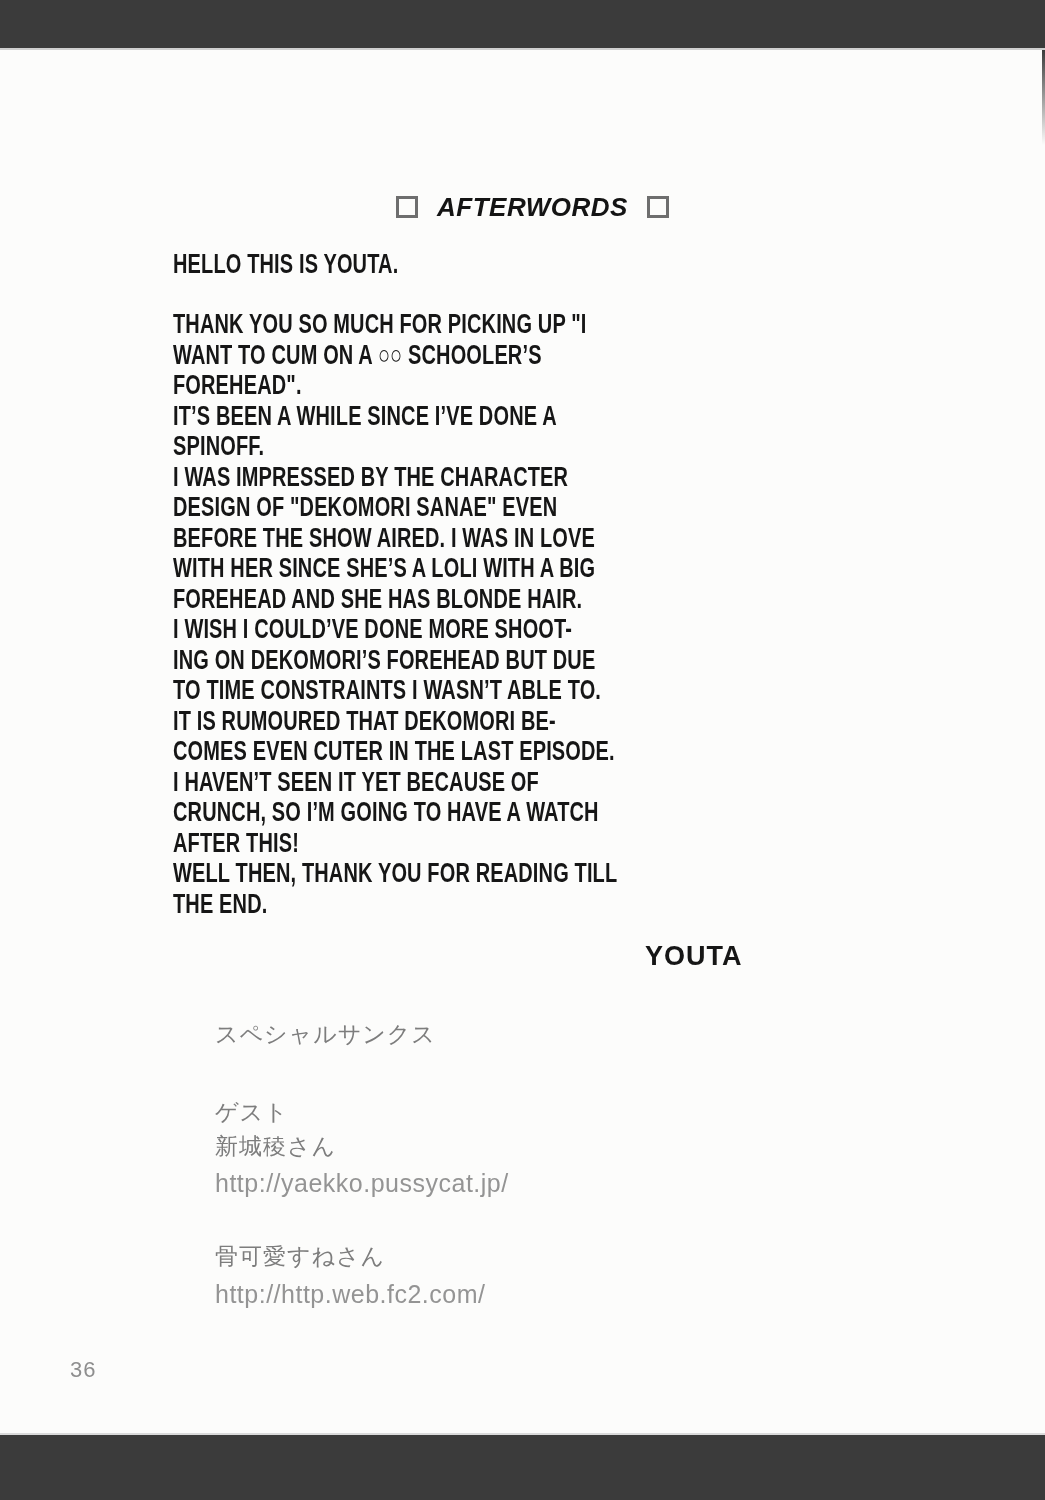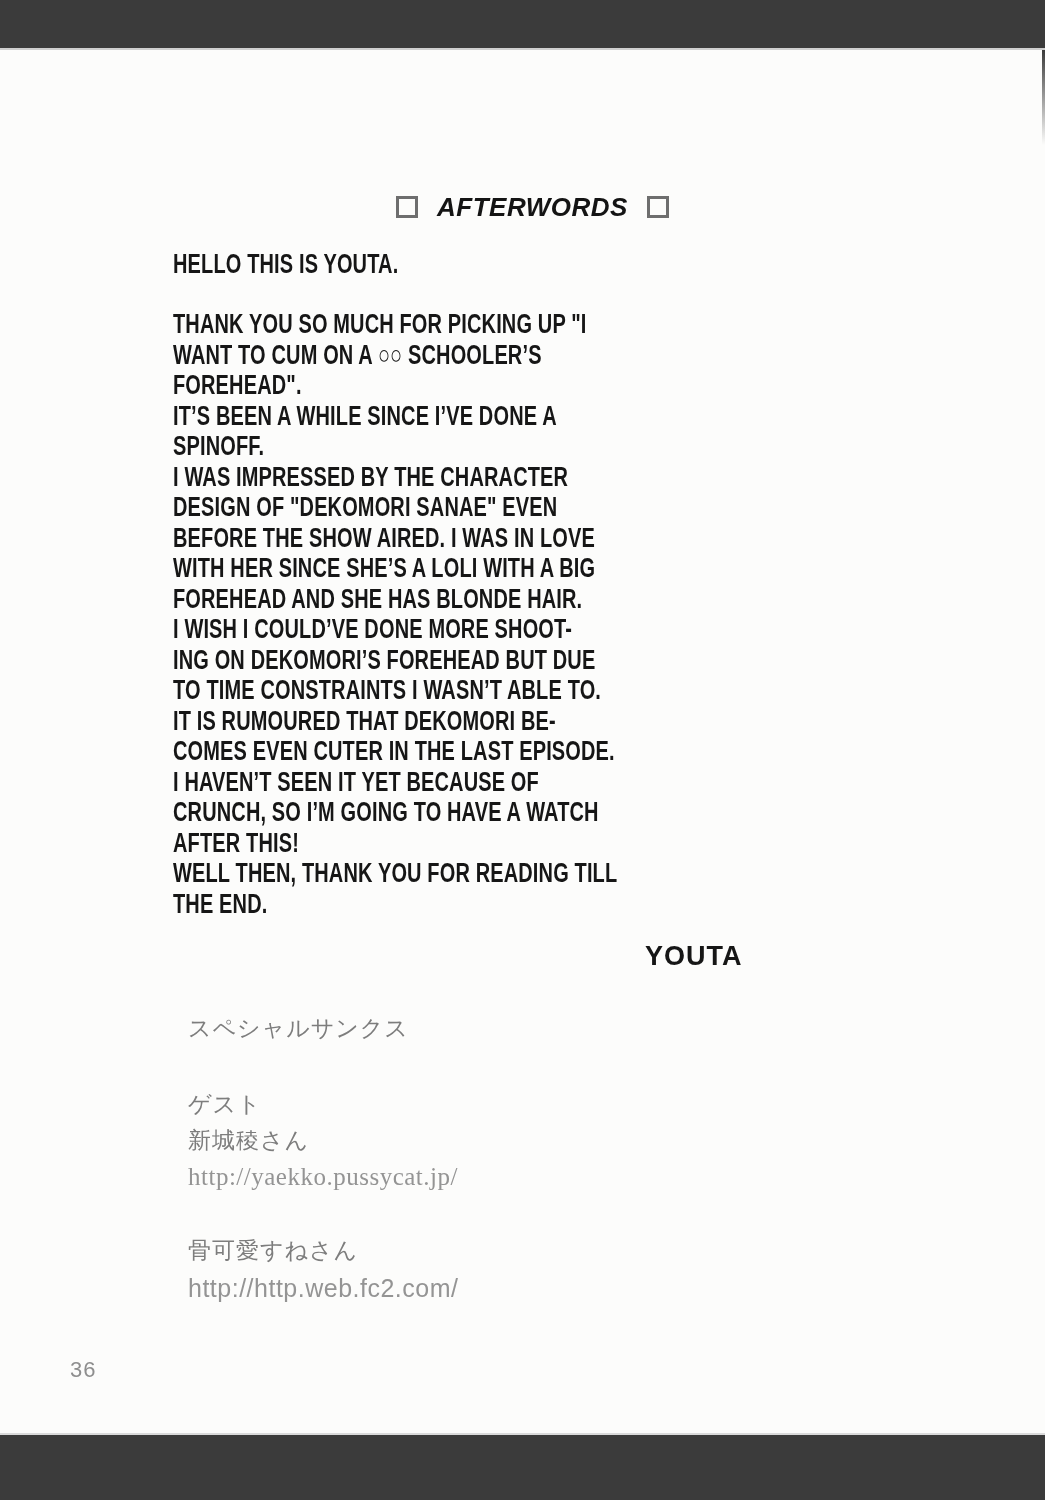--- a/index.html
+++ b/index.html
@@ -82,36 +82,37 @@
     color: #161616;
     font-weight: bold;
     font-size: 27px;
     line-height: 30px;
     letter-spacing: 1px;
     white-space: nowrap;
     text-align: center;
   }
   .jp {
     position: absolute;
-    left: 188px;
+    left: 215px;
     font-size: 23px;
     line-height: 28px;
     color: #7d7d7d;
     letter-spacing: 1px;
     white-space: nowrap;
+    margin-top: 6px;
   }
   .jp-url {
     font-size: 25px;
     color: #949494;
     letter-spacing: 0.5px;
   }
   .sp-thanks   { top: 1014px; }
-  .guest-label { top: 1092px; font-family: Liberation Mono, monospace; }
+  .guest-label { top: 1092px; }
   .g1-name     { top: 1126px; text-align: center; }
-  .g1-url      { top: 1163px; font-family: Liberation Serif, serif; }
+  .g1-url      { top: 1163px; }
   .g2-name     { top: 1236px; }
   .g2-url      { top: 1274px; }
   .page-number {
     position: absolute;
     left: 70px;
     top: 1357px;
     font-size: 22px;
     color: #8e8e8e;
     letter-spacing: 1px;
   }

